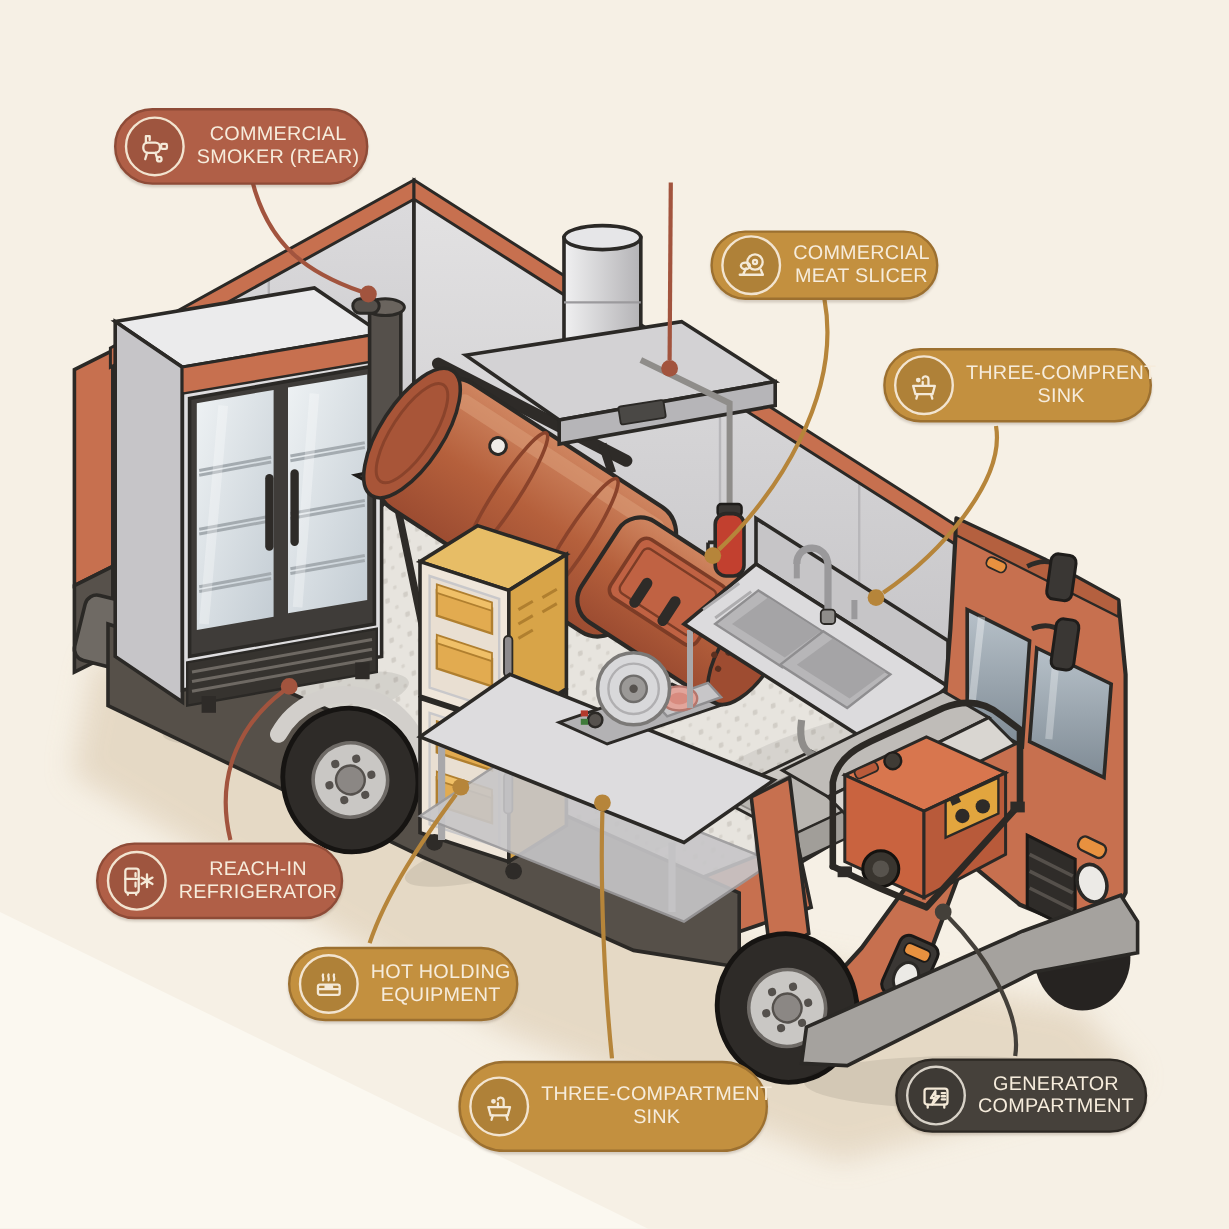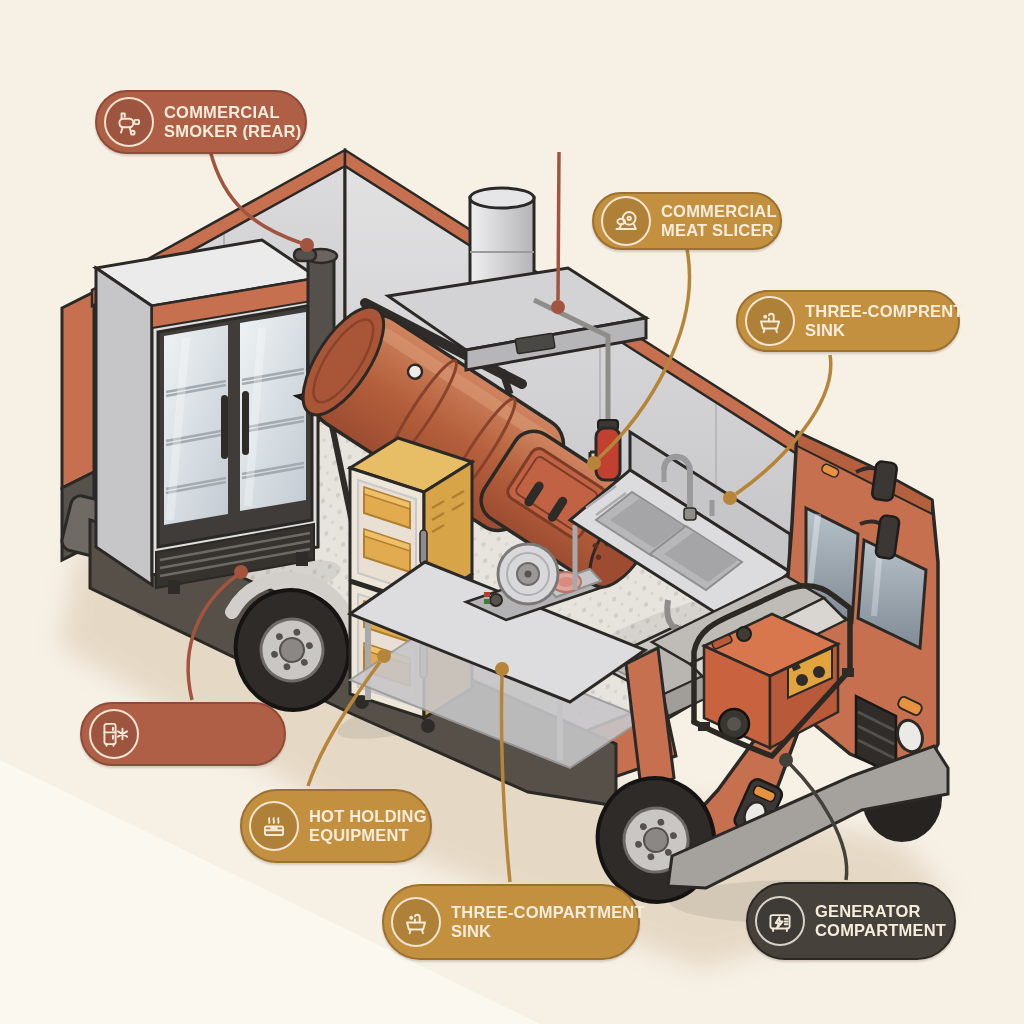--- a/index.html
+++ b/index.html
@@ -7,22 +7,22 @@
          font-family:"Liberation Sans", sans-serif;}
   #scene{position:absolute;left:0;top:0;width:1024px;height:1024px;}
   .badge{position:absolute;display:flex;align-items:center;gap:10px;border-radius:999px;
          border:2px solid rgba(0,0,0,0.22);box-shadow:0 2px 2px rgba(60,40,20,0.18);
          box-sizing:border-box;padding:4px 16px 4px 7px;}
   .badge .badge-icon{flex:0 0 auto;width:46px;height:46px;border-radius:50%;
          border:2.5px solid #f2e4d0;display:flex;align-items:center;justify-content:center;
          background:rgba(0,0,0,0.10);}
   .badge .badge-icon svg{width:34px;height:34px;stroke:#f4e9d7;fill:none;stroke-width:1.8;
          stroke-linecap:round;stroke-linejoin:round;}
-  .badge .badge-text{color:#f6ecdc;font-weight:bold;font-size:16.5px;line-height:1.14;
-         letter-spacing:0.2px;text-transform:uppercase;white-space:nowrap;}
+  .badge .badge-text{color:#f6ecdc;font-weight:normal;font-size:16.5px;line-height:1.14;
+         letter-spacing:0.2px;text-transform:uppercase;white-space:nowrap;text-align:center;}
   .theme-terracotta{background:#b05f47;border-color:#8e4b37;}
   .theme-gold{background:#c3903f;border-color:#9c7030;}
   .theme-charcoal{background:#46413b;border-color:#2c2823;}
   .theme-charcoal .badge-icon{border-color:#d8d2c8;}
 </style>
 </head>
 <body>
 
 <div id="stage">
 
@@ -395,23 +395,27 @@
 </div>
 
 <div class="badge theme-terracotta" style="left:80px;top:702px;width:206px;height:64px;">
   <div class="badge-icon">
     <svg viewBox="0 0 32 32">
           <rect x="7" y="6.5" width="10.5" height="19" rx="2"></rect>
           <path d="M7 14.5 h10.5 M15 10 v2.5 M15 17.5 v3 M9 25.5 v1.5 M15.5 25.5 v1.5"></path>
           <path d="M24 11 v10 M19.7 13.5 l8.6 5 M28.3 13.5 l-8.6 5"></path>
         </svg>
   </div>
-</div>
-
-<div class="badge theme-gold" style="left:240px;top:789px;width:192px;height:74px;">
+  <div class="badge-text">
+    <div>REACH-IN</div>
+    <div>REFRIGERATOR</div>
+  </div>
+</div>
+
+<div class="badge theme-gold" style="left:240px;top:789px;width:192px;height:62px;">
   <div class="badge-icon">
     <svg viewBox="0 0 32 32">
           <rect x="7.5" y="16.5" width="17" height="8" rx="1.5"></rect>
           <path d="M7.5 20 h17"></path>
           <rect x="13.5" y="17.6" width="5" height="1.6"></rect>
           <path d="M11.5 13 c.9 -1.5 -.9 -2.7 0 -4.4 M15.8 13 c.9 -1.5 -.9 -2.7 0 -4.4 M20.1 13 c.9 -1.5 -.9 -2.7 0 -4.4"></path>
         </svg>
   </div>
   <div class="badge-text">
     <div>HOT HOLDING</div>
@@ -427,21 +431,21 @@
           <circle cx="11.5" cy="12" r="1"></circle>
           <path d="M11 23 l-1 3.5 M21.5 23 l1 3.5"></path>
         </svg>
   </div>
   <div class="badge-text">
     <div>THREE-COMPARTMENT</div>
     <div>SINK</div>
   </div>
 </div>
 
-<div class="badge theme-charcoal" style="left:746px;top:882px;width:210px;height:78px;">
+<div class="badge theme-charcoal" style="left:746px;top:882px;width:210px;height:62px;">
   <div class="badge-icon">
     <svg viewBox="0 0 32 32">
           <rect x="7" y="10.5" width="18" height="12.5" rx="2"></rect>
           <path d="M15.5 12.5 l-3.5 5.5 h3 l-2 5 5.5 -6.5 h-3 z"></path>
           <path d="M20.5 14 h2.6 M20.5 16.5 h2.6 M20.5 19 h2.6"></path>
           <path d="M9.5 23 v2.5 M22.5 23 v2.5"></path>
         </svg>
   </div>
   <div class="badge-text">
     <div>GENERATOR</div>

